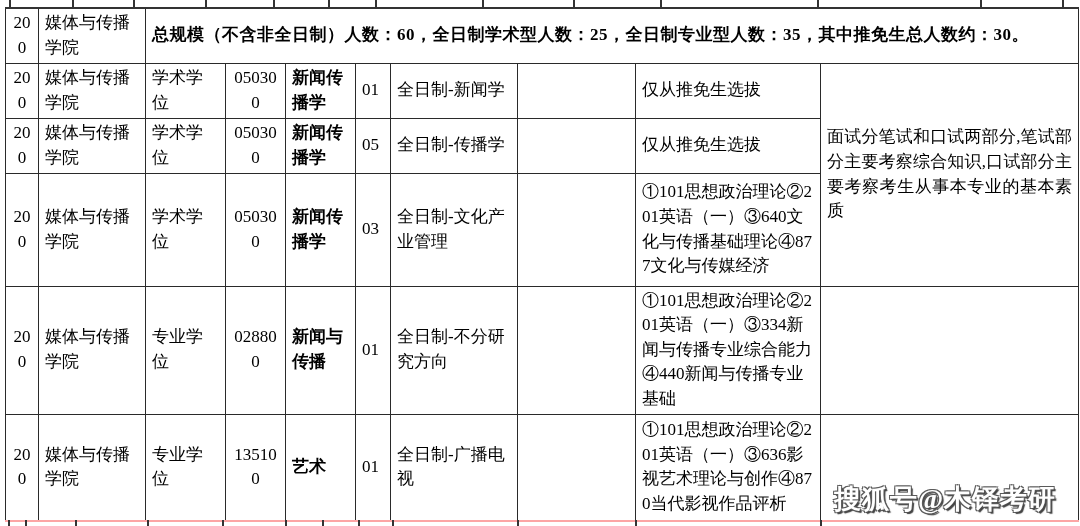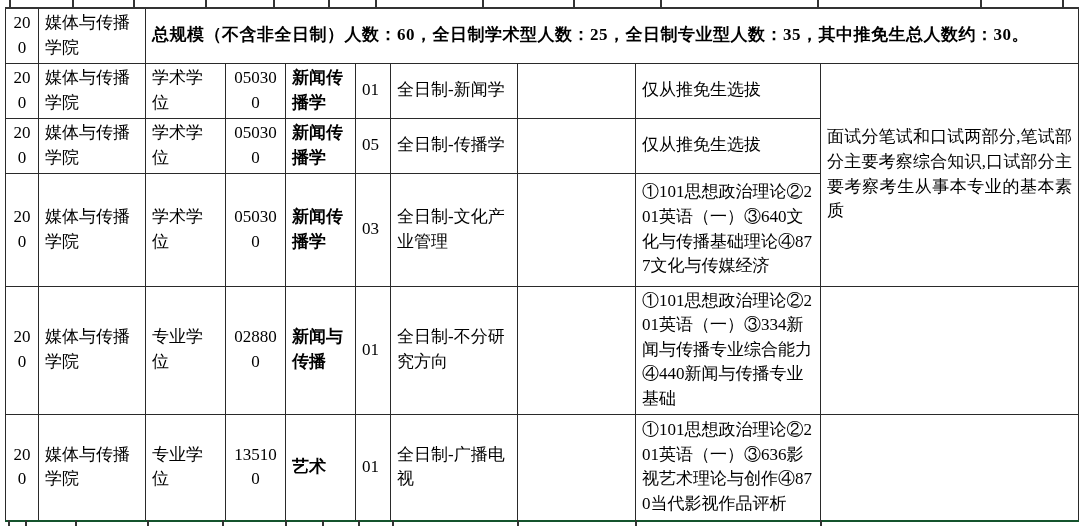--- a/index.html
+++ b/index.html
@@ -3,21 +3,21 @@
 <meta charset="utf-8">
 <style>
   html,body{margin:0;padding:0;background:#fff;}
   .page{position:relative;width:1080px;height:526px;background:#ffffff;overflow:hidden;
         font-family:"Liberation Serif","DejaVu Serif",serif;color:#000;}
   table.catalog{position:absolute;left:5px;top:7px;width:1073px;border-collapse:collapse;
         table-layout:fixed;padding-left:36px;}
   table.catalog td{border:1px solid #2a2a2a;font-size:17px;line-height:1.45;
         vertical-align:middle;padding:2px 6px;overflow:hidden;word-break:break-all;}
   table.catalog tr.r1 td{border-top:2px solid #333;}
-  table.catalog tr.r6 td{border-bottom:2px solid #14532d;}
+  table.catalog tr.r6 td{border-bottom:2px solid #fca5a5;}
   td.c-code{text-align:center;padding-left:2px;padding-right:2px;}
   td.c-school{padding-left:9px;margin-top:48px;}
   td.c-degree{padding-left:9px;}
   td.c-majorcode{padding-left:6px;text-align:center;}
   td.c-major{padding-left:8px;font-weight:bold;}
   td.c-dircode{padding-left:8px;}
   td.c-dir{padding-left:9px;}
   td.c-exam{padding-left:8px;line-height:1.5;}
   td.c-remarks{padding-left:8px;padding-right:6px;text-align:justify;line-height:1.6;}
   td.c-summary{font-weight:bold;font-size:18px;padding-left:10px;letter-spacing:0.5px;}
@@ -140,13 +140,14 @@
   <div class="stub stub-bottom" style="left:147px"></div>
   <div class="stub stub-bottom" style="left:222px"></div>
   <div class="stub stub-bottom" style="left:285px"></div>
   <div class="stub stub-bottom" style="left:322px"></div>
   <div class="stub stub-bottom" style="left:358px"></div>
   <div class="stub stub-bottom" style="left:392px"></div>
   <div class="stub stub-bottom" style="left:517px"></div>
   <div class="stub stub-bottom" style="left:635px"></div>
   <div class="stub stub-bottom" style="left:820px"></div>
 
+  <div class="watermark">搜狐号@木铎考研</div>
 </div>
 
 </body></html>

